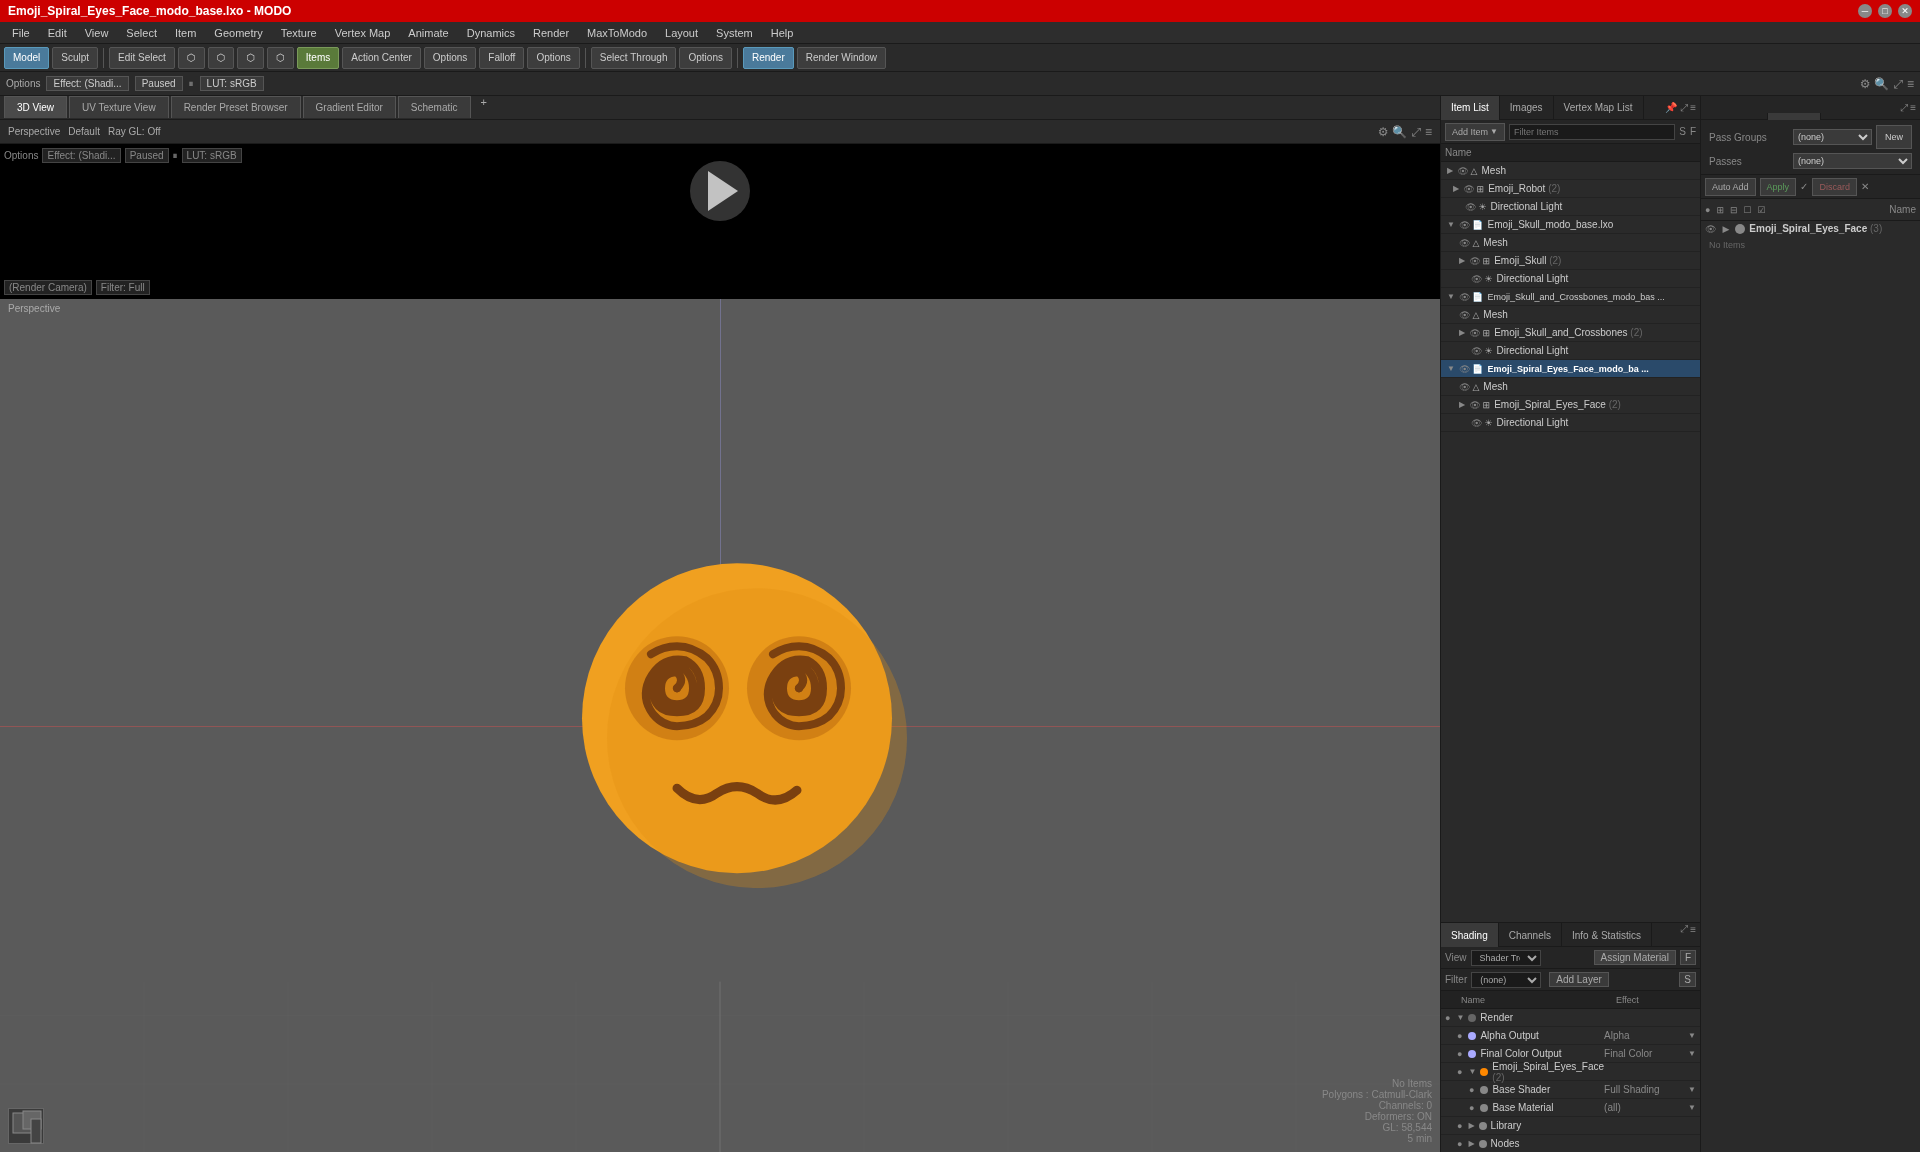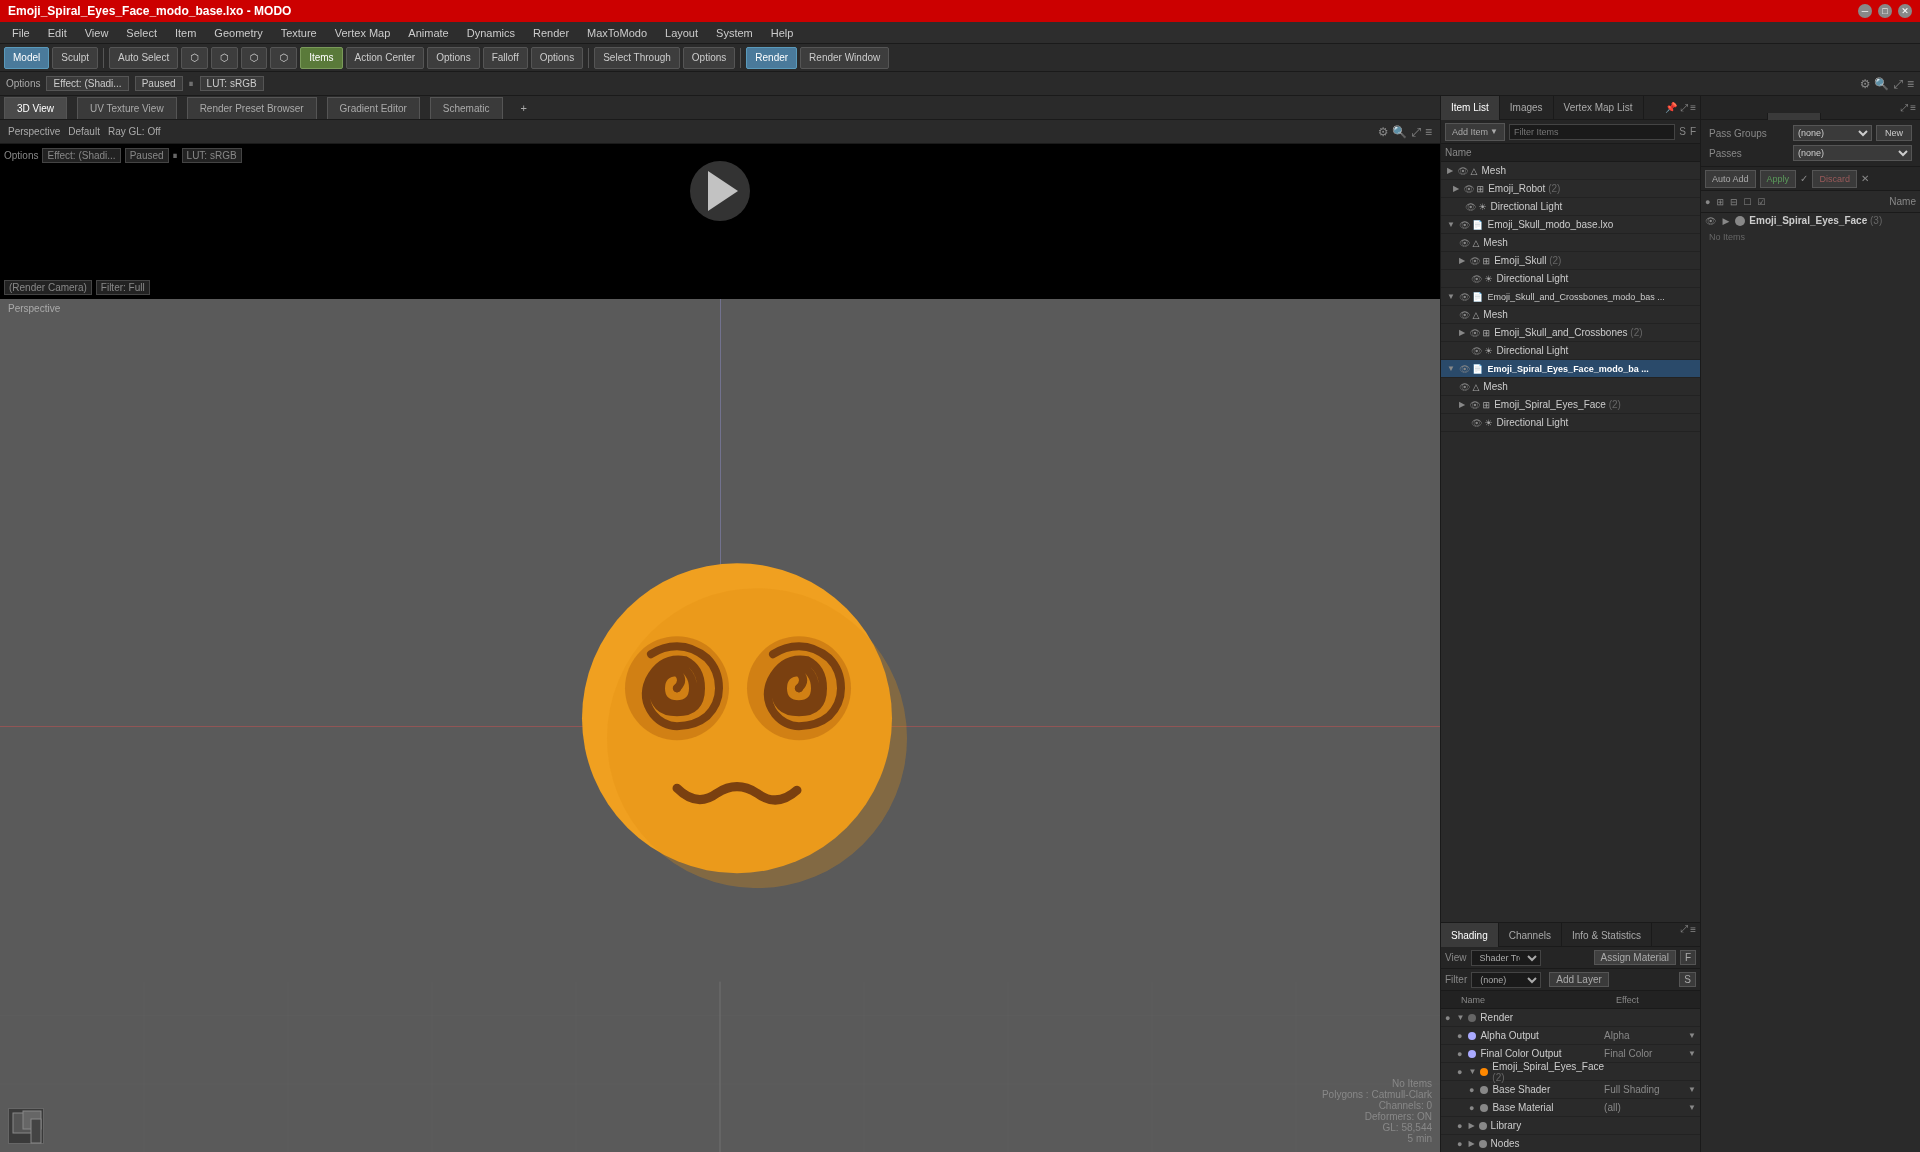--- a/index.html
+++ b/index.html
@@ -21,21 +21,21 @@
     .toolbar-btn.active { background: #4a7a9b; border-color: #5a9abb; color: #fff; }
     .toolbar-btn.items-active { background: #5a7a3a; border-color: #7a9a5a; color: #fff; }
     .toolbar-separator { width: 1px; height: 20px; background: #555; margin: 0 2px; }
 
     
     .options-bar { height: 24px; background: #2a2a2a; display: flex; align-items: center; padding: 0 6px; gap: 6px; border-bottom: 1px solid #1a1a1a; font-size: 10px; }
     .options-label { color: #aaa; }
     .options-value { color: #ccc; background: #3a3a3a; padding: 1px 6px; border: 1px solid #555; }
 
     
-    .tabs-bar { height: 24px; background: #2a2a2a; display: flex; align-items: center; padding: 0 4px; gap: 8px; border-bottom: 1px solid #1a1a1a; }
+    .tabs-bar { height: 24px; background: #2a2a2a; display: flex; align-items: flex-start; padding: 0 4px; gap: 0; border-bottom: 1px solid #1a1a1a; }
     .tab { height: 22px; padding: 0 12px; background: #3a3a3a; border: 1px solid #555; border-bottom: none; color: #aaa; font-size: 10px; cursor: pointer; display: flex; align-items: center; margin-right: 2px; }
     .tab.active { background: #4a4a4a; color: #fff; }
     .tab-plus { padding: 0 8px; color: #aaa; cursor: pointer; }
 
     
     .viewport { flex: 1; position: relative; background: #555; overflow: hidden; }
     .viewport-header { height: 24px; background: #2a2a2a; display: flex; align-items: center; padding: 0 8px; gap: 8px; border-bottom: 1px solid #1a1a1a; }
     .viewport-label { color: #aaa; font-size: 10px; }
 
     .viewport-overlay-text { position: absolute; bottom: 8px; right: 8px; text-align: right; font-size: 10px; color: #888; }
@@ -75,21 +75,21 @@
     .col-effect { width: 80px; }
 
     
     .far-right-panel { width: 220px; background: #2a2a2a; border-left: 1px solid #1a1a1a; display: flex; flex-direction: column; }
     .far-right-tabs { height: 24px; background: #252525; display: flex; align-items: center; border-bottom: 1px solid #1a1a1a; }
     .far-right-tab { padding: 0 10px; height: 24px; display: flex; align-items: center; font-size: 10px; color: #aaa; cursor: pointer; border-right: 1px solid #1a1a1a; margin-top: 35px; }
     .far-right-tab.active { background: #3a3a3a; color: #fff; }
     .pass-group-row { display: flex; align-items: center; padding: 2px 4px; gap: 4px; font-size: 10px; }
     .pass-label { color: #888; width: 80px; }
     .pass-dropdown { flex: 1; height: 16px; background: #3a3a3a; border: 1px solid #555; color: #ccc; font-size: 9px; }
-    .new-btn { height: 16px; padding: 0 8px; background: #3a3a3a; border: 1px solid #555; color: #ccc; font-size: 9px; cursor: pointer; }
+    .new-btn { height: 24px; padding: 0 8px; background: #3a3a3a; border: 1px solid #555; color: #ccc; font-size: 9px; cursor: pointer; }
     .groups-item { display: flex; align-items: center; padding: 2px 4px; gap: 4px; }
     .groups-dot { width: 10px; height: 10px; background: #888; border-radius: 50%; }
     .groups-name { font-size: 10px; color: #ccc; font-weight: bold; }
     .groups-subtext { font-size: 9px; color: #666; padding-left: 20px; }
 
     
     ::-webkit-scrollbar { width: 8px; height: 8px; }
     ::-webkit-scrollbar-track { background: #1a1a1a; }
     ::-webkit-scrollbar-thumb { background: #555; border-radius: 2px; }
 
@@ -131,21 +131,21 @@
 
 <div class="toolbar">
   <div class="toolbar-btn active">
     <span>Model</span>
   </div>
   <div class="toolbar-btn">
     <span>Sculpt</span>
   </div>
   <div class="toolbar-separator"></div>
   <div class="toolbar-btn">
-    <span>Auto Select</span>
+    <span>Edit Select</span>
   </div>
 
   <div class="toolbar-btn">⬡</div>
   <div class="toolbar-btn">⬡</div>
   <div class="toolbar-btn">⬡</div>
   <div class="toolbar-btn">⬡</div>
   <div class="toolbar-btn items-active">
     <span>Items</span>
   </div>
   <div class="toolbar-btn">

